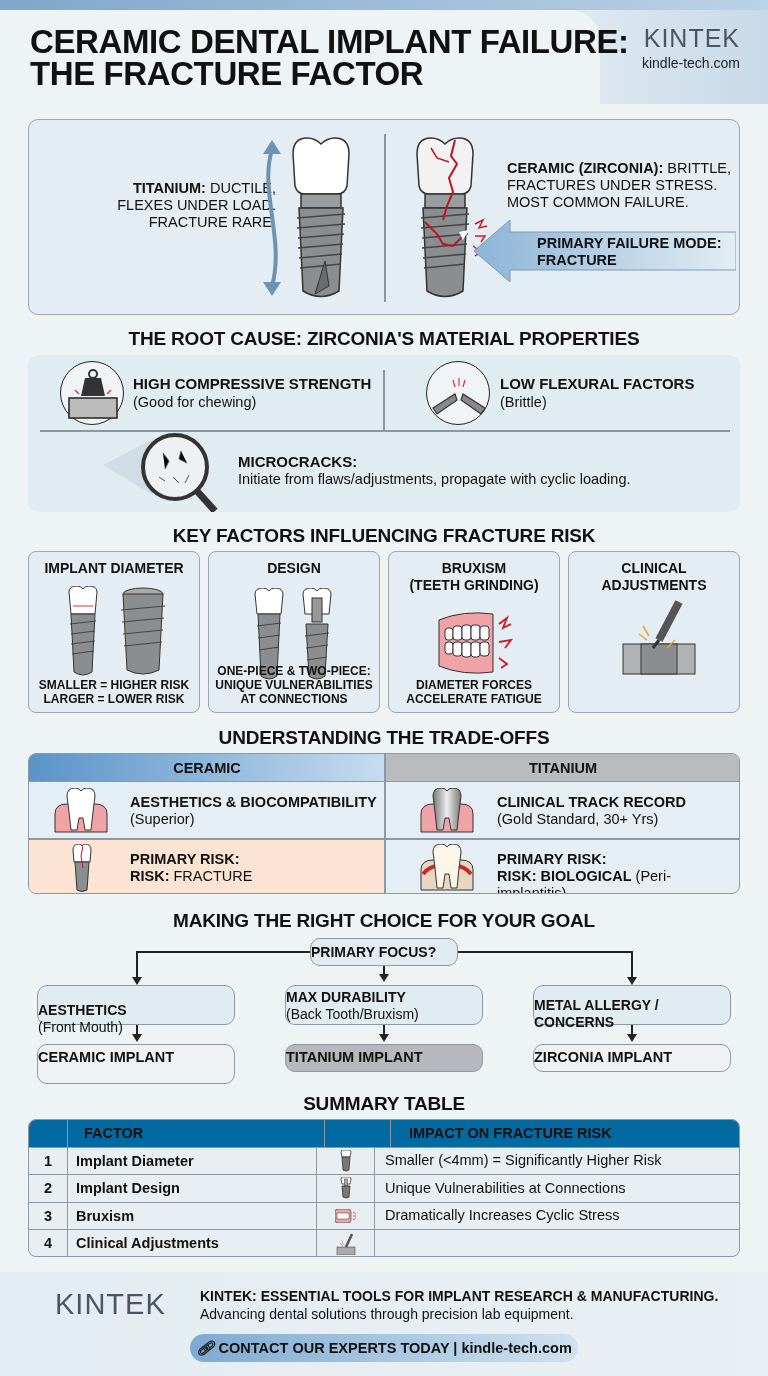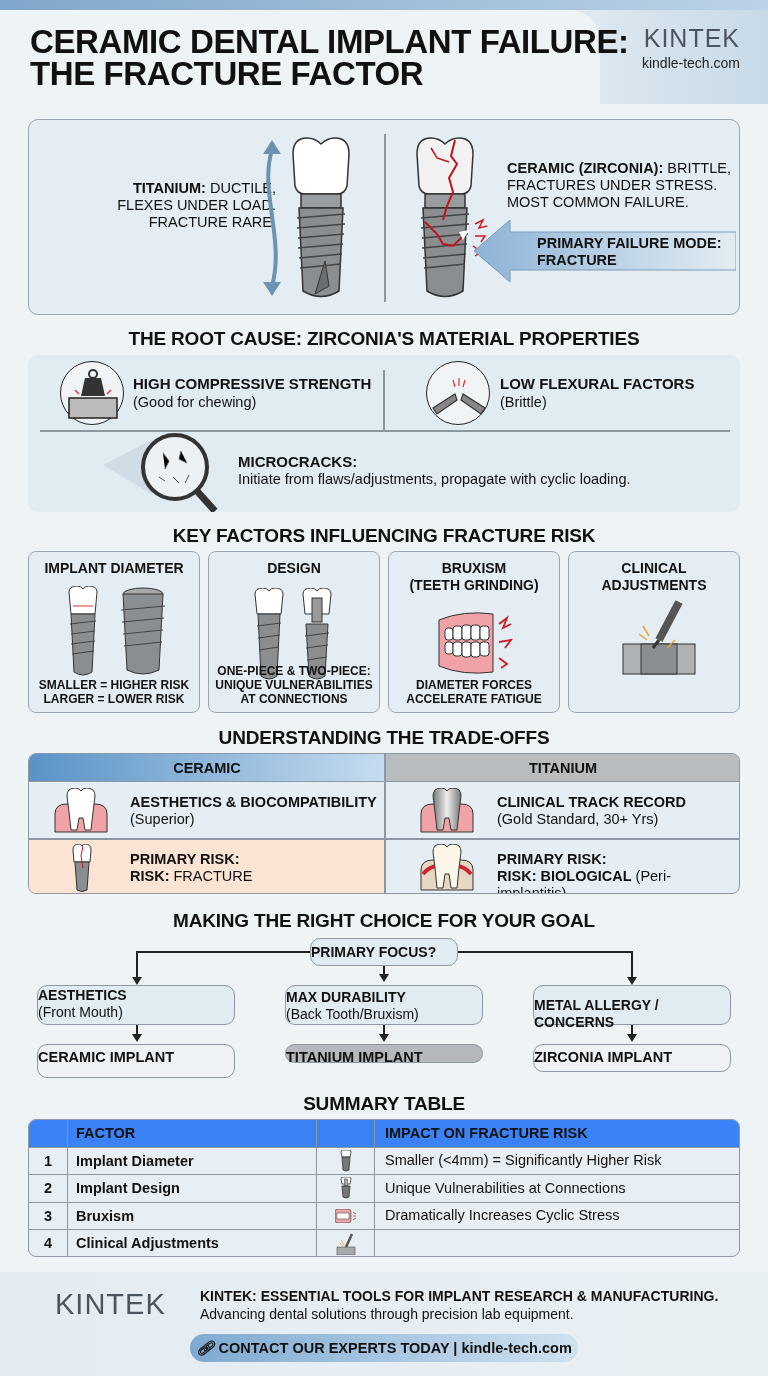--- a/index.html
+++ b/index.html
@@ -52,21 +52,21 @@
 .node { position: absolute; background: #e0ebf2; border: 1.5px solid #8d98a2; border-radius: 10px; text-align: left; font-size: 14px; line-height: 17px; }
 .node .b { font-weight: bold; }
 .node.result { font-weight: bold; font-size: 14.5px; line-height: 24px; background: #eef2f5; }
 .node.result.dark { background: #b5b9bd; }
 .connector { position: absolute; background: #222; }
 .arrowhead { position: absolute; width: 0; height: 0; border-left: 5px solid transparent; border-right: 5px solid transparent; border-top: 8px solid #222; }
 
 
 .summary { position: absolute; left: 28px; top: 1119px; width: 712px; height: 138px; border: 1.5px solid #8d98a2; border-radius: 8px; overflow: hidden; background: #e8eff4; }
 .srow { position: absolute; left: 0; width: 712px; height: 27.5px; border-bottom: 1.5px solid #8d98a2; display: flex; align-items: center; font-size: 14.5px; }
-.srow.head { background: #3b82f6; font-weight: bold; }
+.srow.head { background: #0369a1; font-weight: bold; gap: 8px; }
 .srow:last-child { border-bottom: none; }
 .scol-n { width: 39px; text-align: center; font-weight: bold; border-right: 1.5px solid #8d98a2; height: 100%; line-height: 27px; }
 .scol-f { width: 249px; padding-left: 8px; font-weight: bold; border-right: 1.5px solid #8d98a2; height: 100%; line-height: 27px; }
 .scol-i { width: 58px; border-right: 1.5px solid #8d98a2; height: 100%; display: flex; align-items: center; justify-content: center; }
 .scol-d { padding-left: 10px; line-height: 27px; }
 
 
 .footer { position: absolute; left: 0; top: 1272px; width: 768px; height: 104px; background: linear-gradient(90deg, #e3ecf2, #e9f0f4); }
 .footer-logo { position: absolute; left: 55px; top: 16px; font-size: 29px; color: #4a5560; letter-spacing: 1px; }
 .footer-title { position: absolute; left: 200px; top: 16px; font-weight: bold; font-size: 14px; }
@@ -348,40 +348,40 @@
 <div class="connector" style="left:136px;top:951px;width:174px;height:1.5px"></div>
 <div class="connector" style="left:458px;top:951px;width:174px;height:1.5px"></div>
 <div class="connector" style="left:136px;top:951px;width:1.5px;height:27px"></div>
 <div class="connector" style="left:631px;top:951px;width:1.5px;height:27px"></div>
 <div class="connector" style="left:383px;top:966px;width:1.5px;height:12px"></div>
 <div class="arrowhead" style="left:132px;top:977px"></div>
 <div class="arrowhead" style="left:379px;top:974px"></div>
 <div class="arrowhead" style="left:627px;top:977px"></div>
 <div class="node" style="left:310px;top:938px;width:148px;height:28px;line-height:26px;font-weight:bold">PRIMARY FOCUS?</div>
 
-<div class="node" style="left:37px;top:985px;width:198px;height:40px;padding-top:1px">
+<div class="node" style="left:37px;top:985px;width:198px;height:40px;padding-top:16px">
   <div class="b">AESTHETICS</div>
   <div>(Front Mouth)</div>
 </div>
 <div class="node" style="left:285px;top:985px;width:198px;height:40px;padding-top:3px">
   <div class="b">MAX DURABILITY</div>
   <div>(Back Tooth/Bruxism)</div>
 </div>
 <div class="node" style="left:533px;top:985px;width:198px;height:40px;padding-top:11px">
   <div class="b">METAL ALLERGY /</div>
   <div class="b">CONCERNS</div>
 </div>
 <div class="connector" style="left:136px;top:1025px;width:1.5px;height:11px"></div>
 <div class="connector" style="left:383px;top:1025px;width:1.5px;height:11px"></div>
 <div class="connector" style="left:631px;top:1025px;width:1.5px;height:11px"></div>
 <div class="arrowhead" style="left:132px;top:1034px"></div>
 <div class="arrowhead" style="left:379px;top:1034px"></div>
 <div class="arrowhead" style="left:627px;top:1034px"></div>
-<div class="node result" style="left:37px;top:1044px;width:198px;height:34px">CERAMIC IMPLANT</div>
-<div class="node result dark" style="left:285px;top:1044px;width:198px;height:19px">TITANIUM IMPLANT</div>
+<div class="node result" style="left:37px;top:1044px;width:198px;height:40px">CERAMIC IMPLANT</div>
+<div class="node result dark" style="left:285px;top:1044px;width:198px;height:28px">TITANIUM IMPLANT</div>
 <div class="node result" style="left:533px;top:1044px;width:198px;height:28px">ZIRCONIA IMPLANT</div>
 
 <div class="section-title" style="top:1093px">SUMMARY TABLE</div>
 <div class="summary">
   <div class="srow head" style="top:0">
     <div class="scol-n"></div>
     <div class="scol-f">FACTOR</div>
     <div class="scol-i"></div>
     <div class="scol-d">IMPACT ON FRACTURE RISK</div>
   </div>

